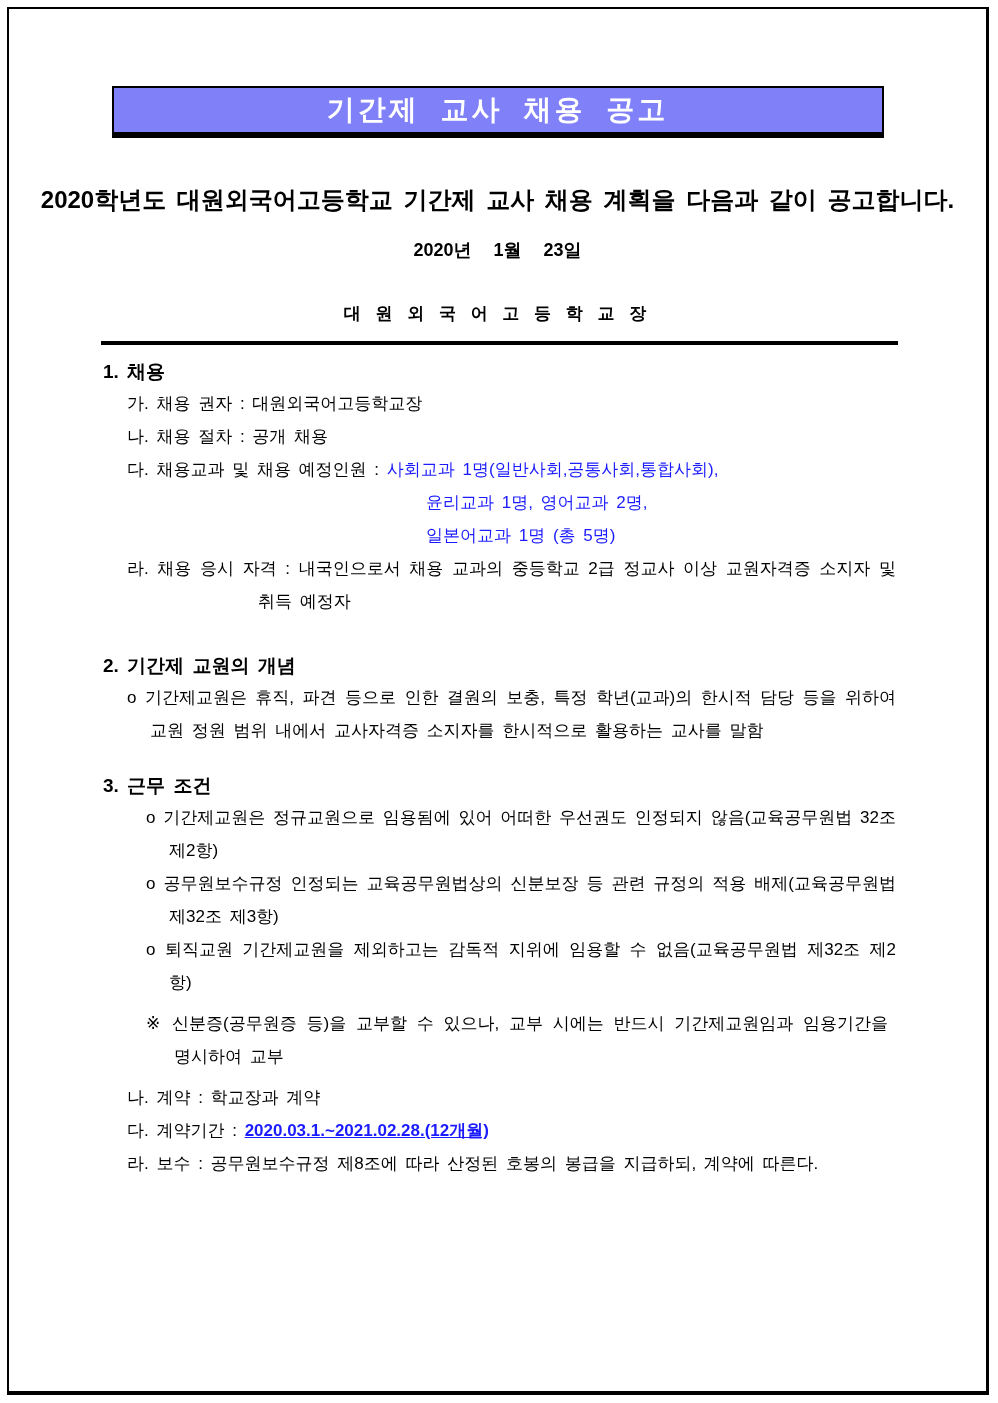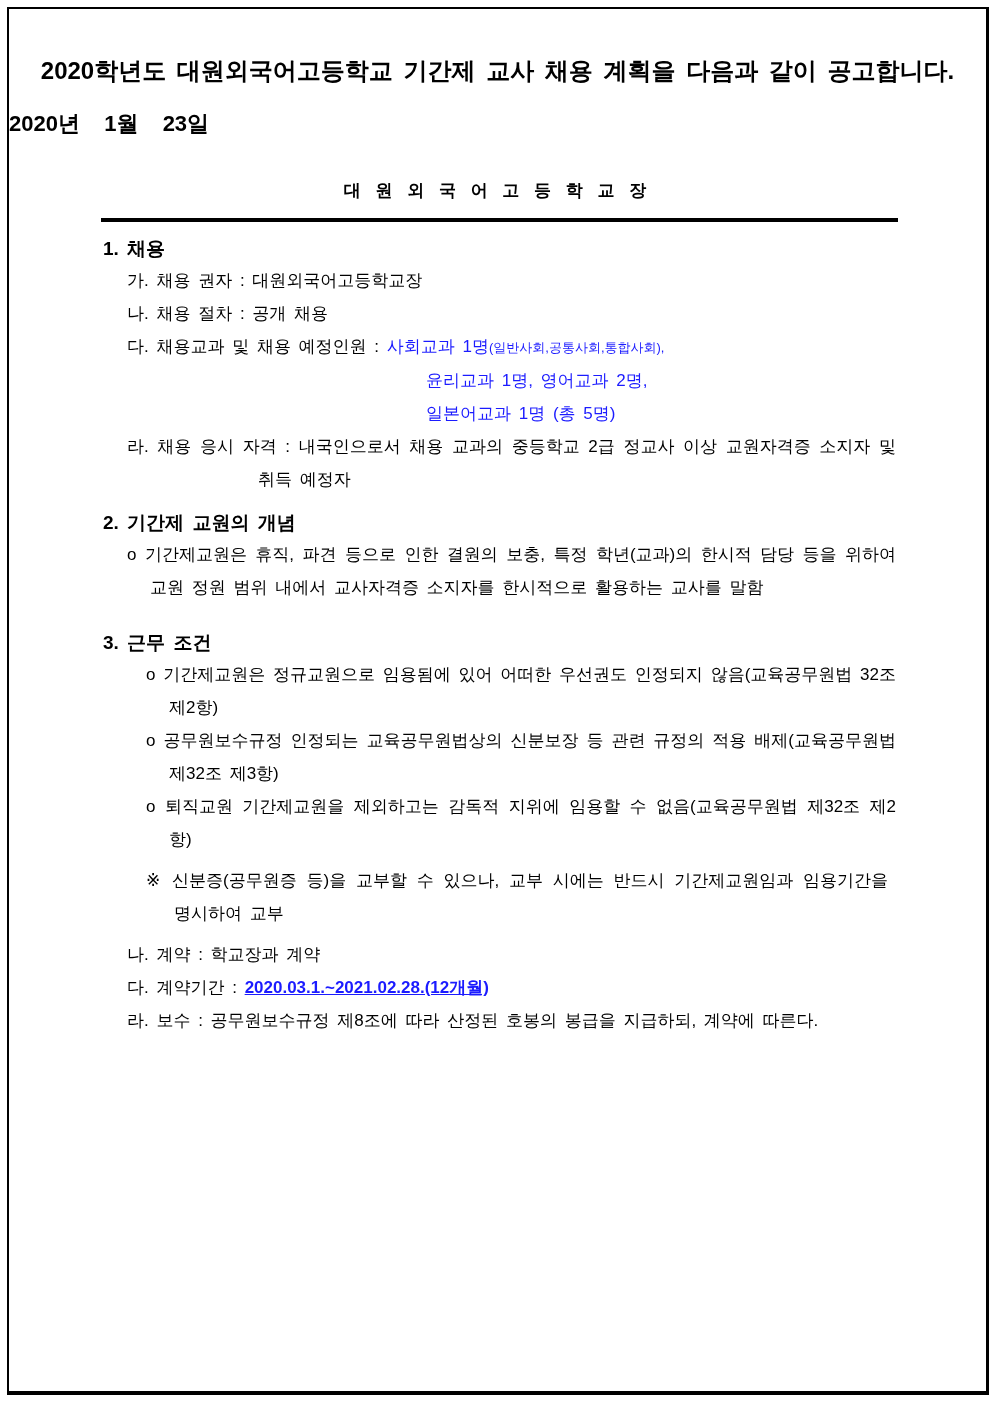--- a/index.html
+++ b/index.html
@@ -39,21 +39,22 @@
   
   .intro {
     margin: 46px 20px 0 20px;
     text-align: center;
     font-size: 24px;
     font-weight: bold;
     word-spacing: 4px;
   }
   .date {
     margin: 22px 0 0 0;
-    font-size: 22px;
+    text-align: center;
+    font-size: 18px;
     font-weight: bold;
     white-space: pre-wrap;
     word-spacing: 6px;
   }
   .signature {
     margin: 40px 0 0 0;
     text-align: center;
     font-size: 17px;
     font-weight: bold;
     letter-spacing: 5px;
@@ -69,29 +70,29 @@
     font-size: 17px;
     line-height: 33px;
     word-spacing: 3px;
   }
   .section-title {
     font-size: 19px;
     font-weight: bold;
     line-height: 30px;
     margin: 0;
   }
-  .sec2 { margin-top: 12px; }
+  .sec2 { margin-top: 33px; }
   .sec3 { margin-top: 24px; }
   .item {
     margin: 0;
     padding-left: 24px;
     text-align: justify;
   }
   .blue { color: var(--accent, #1b1bff); }
-  .blue-small { color: var(--accent, #1b1bff); font-size: 13px; }
+  .blue-small { color: var(--accent, #1b1bff); font-size: 17px; }
   .subject-cont { margin-left: 299px; }
   .hang-elig {
     padding-left: 155px;
     text-indent: -131px;
   }
   .bullet1 {
     padding-left: 47px;
     text-indent: -23px;
     text-align: justify;
     margin: 0;
@@ -117,20 +118,23 @@
     font-weight: bold;
     text-decoration: underline;
     cursor: pointer;
   }
 </style>
 </head>
 <body>
 
 <div class="page">
 
+  <div class="banner">
+    <span>기간제 교사 채용 공고</span>
+  </div>
 
   <p class="intro">2020학년도 대원외국어고등학교 기간제 교사 채용 계획을 다음과 같이 공고합니다.</p>
 
   <p class="date">2020년  1월  23일</p>
 
   <p class="signature">대 원 외 국 어 고 등 학 교 장</p>
 
   <hr class="rule">
 
   <div class="content">

